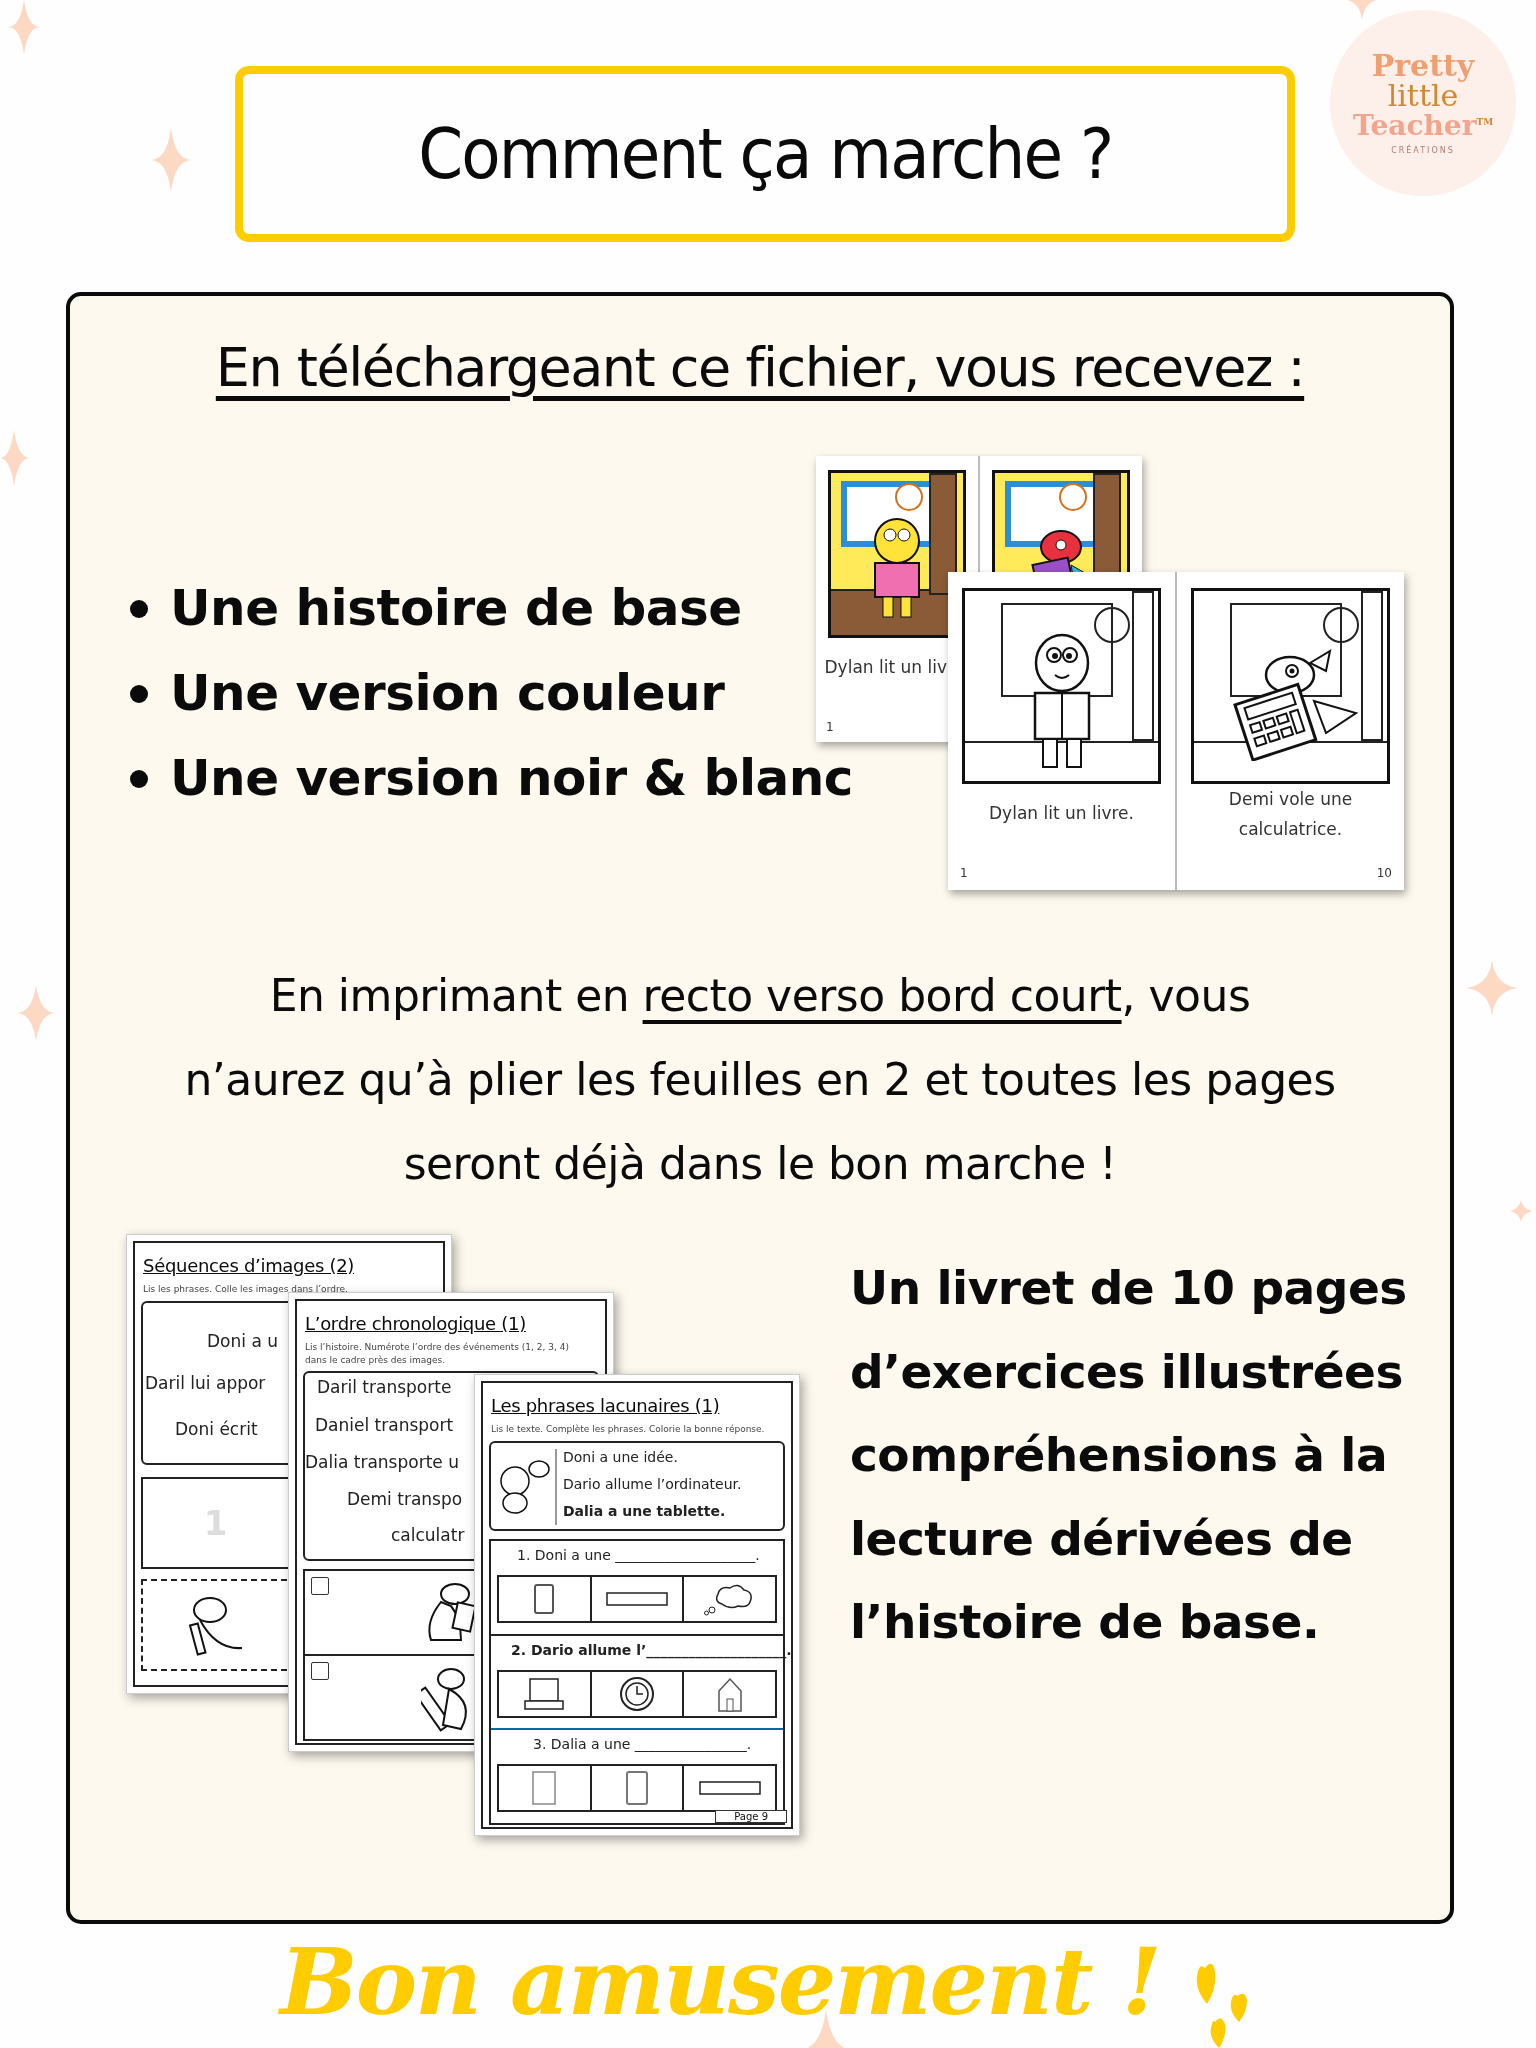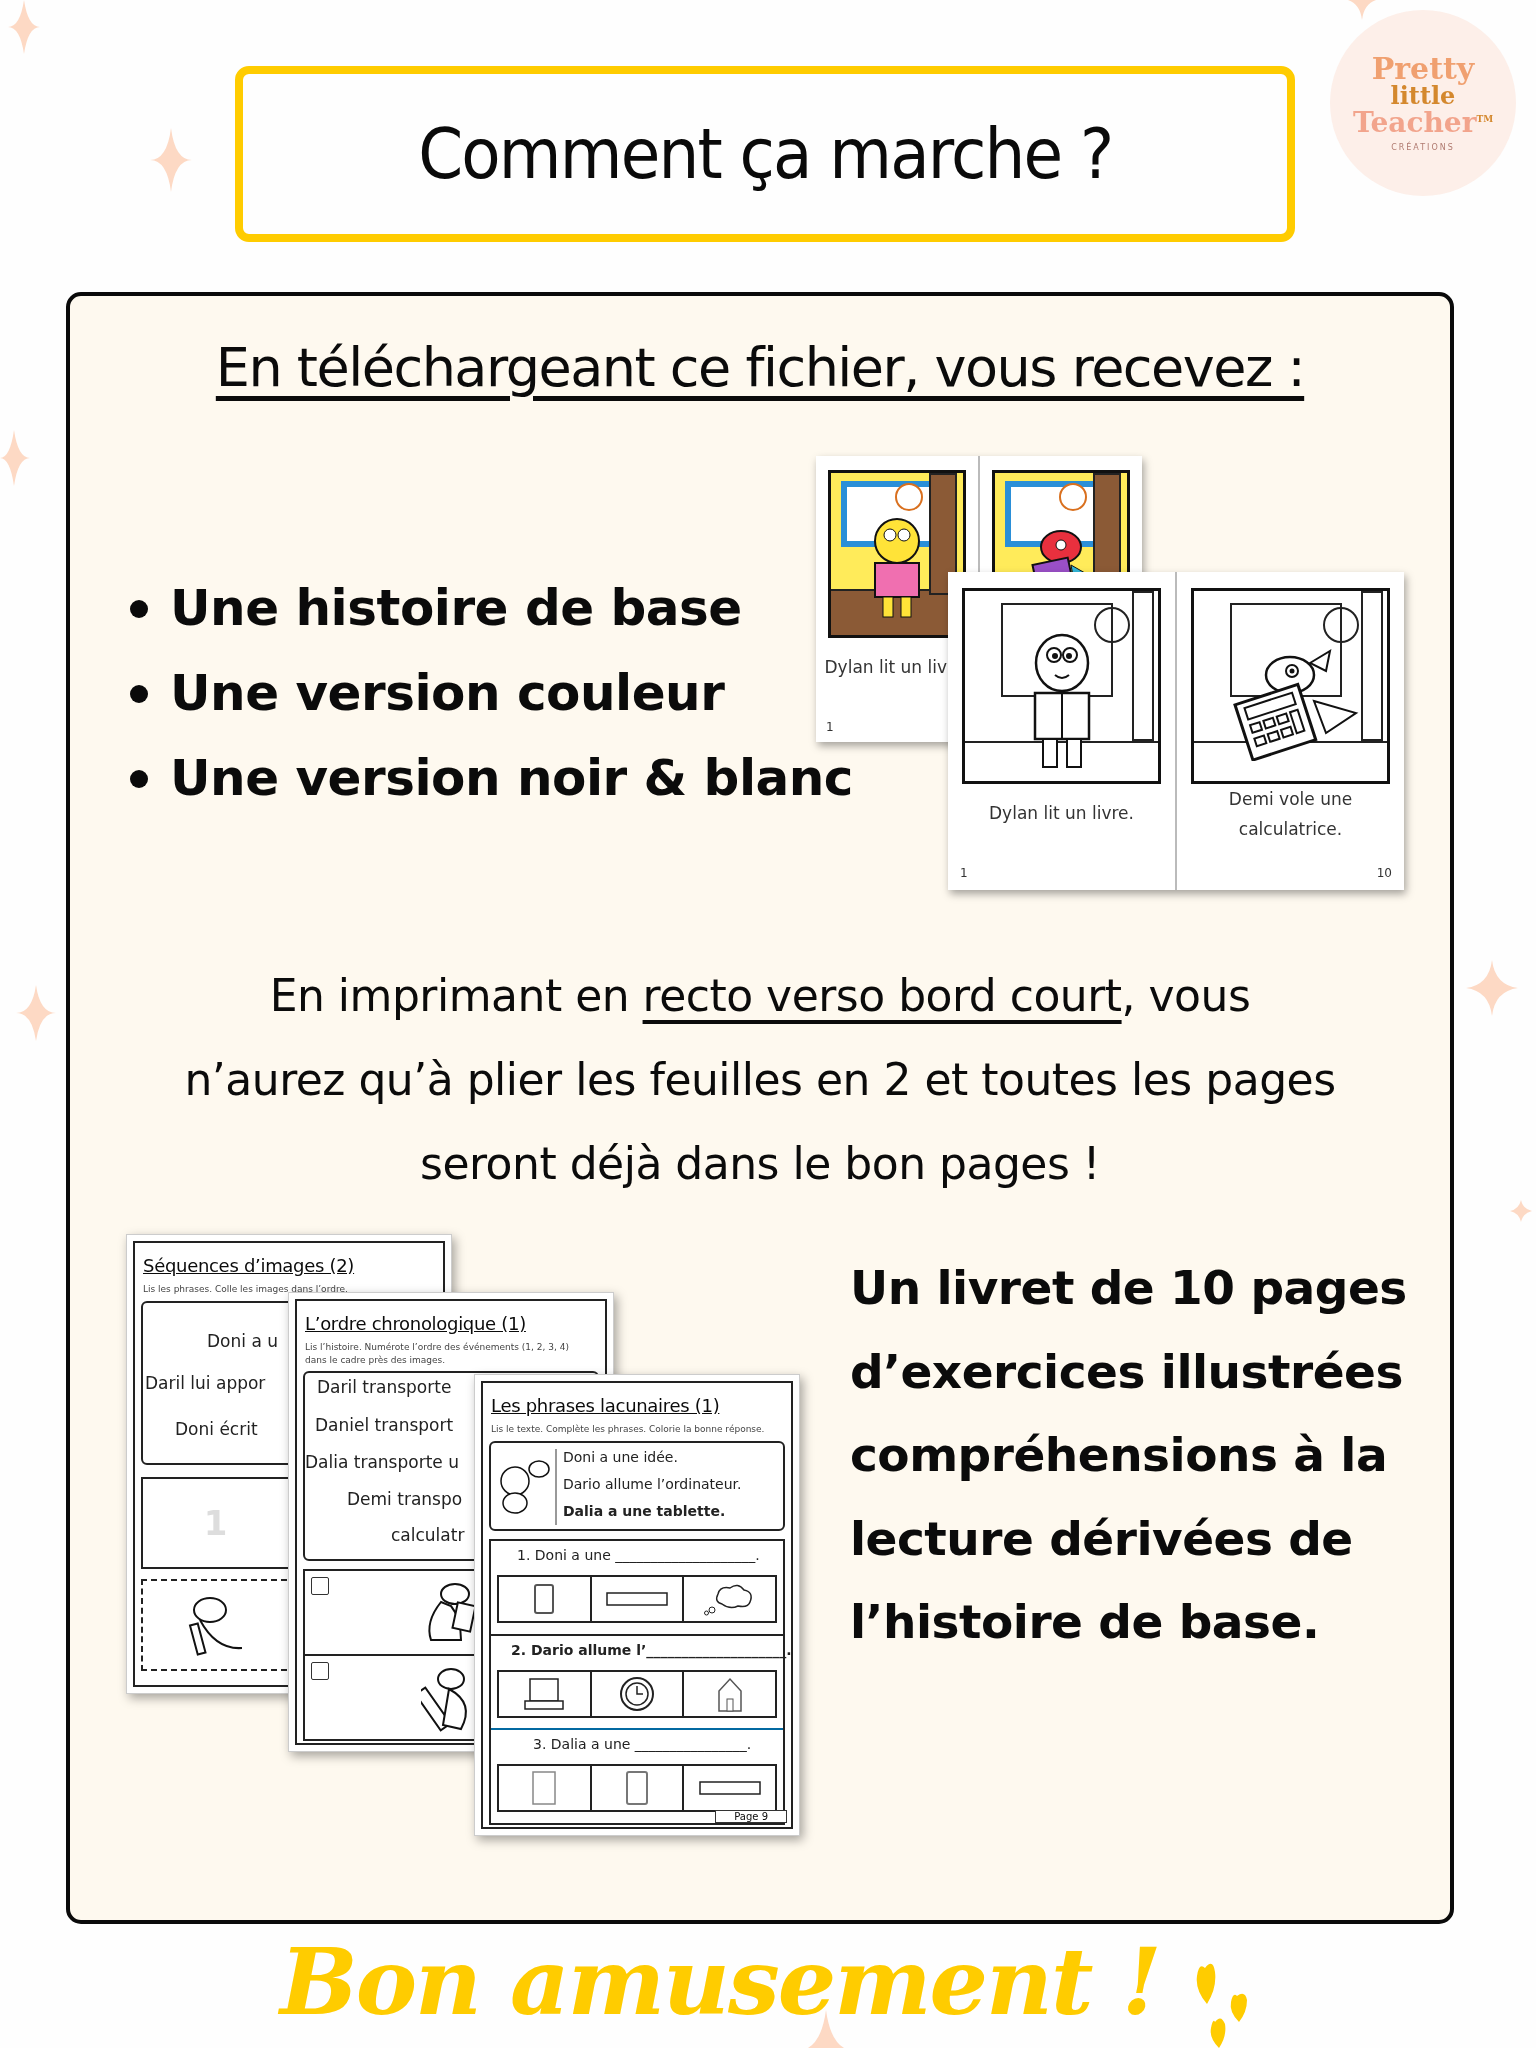--- a/index.html
+++ b/index.html
@@ -18,21 +18,21 @@
     font-family: "DejaVu Sans", sans-serif; font-weight: 400; font-size: 70px;
     letter-spacing: -2px; transform: scaleX(0.92); color: #0a0a0a;
   }
 
   
   .logo {
     position: absolute; left: 1330px; top: 10px; width: 186px; height: 186px; border-radius: 50%;
     background: #fdefe9; display: flex; flex-direction: column; align-items: center; justify-content: center;
   }
   .logo .l1 { font-family: "DejaVu Serif", serif; font-weight: 700; font-size: 30px; color: #f0a070; line-height: 1; }
-  .logo .l2 { font-family: "DejaVu Serif", serif; font-weight: 700; font-size: 24px; color: #d4882e; line-height: 1; }
+  .logo .l2 { font-family: "DejaVu Serif", serif; font-weight: 400; font-size: 30px; color: #d4882e; line-height: 1; }
   .logo .l3 { font-family: "DejaVu Serif", serif; font-weight: 700; font-size: 28px; color: #f2a48c; line-height: 1.05; }
   .logo .l3 sup { font-size: 9px; color: #d4882e; }
   .logo .l4 { font-size: 8px; letter-spacing: 2px; color: #b07a70; margin-top: 6px; }
 
   
   .card {
     position: absolute; left: 66px; top: 292px; width: 1388px; height: 1632px;
     background: #fef9ef; border: 4px solid #0a0a0a; border-radius: 15px;
   }
   .card-heading {
@@ -243,21 +243,21 @@
           <div>Demi vole une</div>
           <div>calculatrice.</div>
         </div>
       <div class="pnum" style="right:12px;bottom:10px;">10</div>
     </div>
   </div>
 
   <div class="para">
     <div><span>En imprimant en </span><u>recto verso bord court</u><span>, vous</span></div>
     <div>n’aurez qu’à plier les feuilles en 2 et toutes les pages</div>
-    <div>seront déjà dans le bon pages !</div>
+    <div>seront déjà dans le bon marche !</div>
   </div>
 
   <div class="ws" style="left:56px;top:938px;width:326px;height:460px;">
     <div class="ws-inner">
       <div class="ws-title">Séquences d’images (2)</div>
       <div class="ws-instr" style="top:40px;">Lis les phrases. Colle les images dans l’ordre.</div>
       <div class="ws-box" style="left:6px;right:6px;top:58px;height:164px;"></div>
       <div class="ws-line" style="left:72px;top:88px;">Doni a u</div>
       <div class="ws-line" style="left:10px;top:130px;">Daril lui appor</div>
       <div class="ws-line" style="left:40px;top:176px;">Doni écrit</div>

